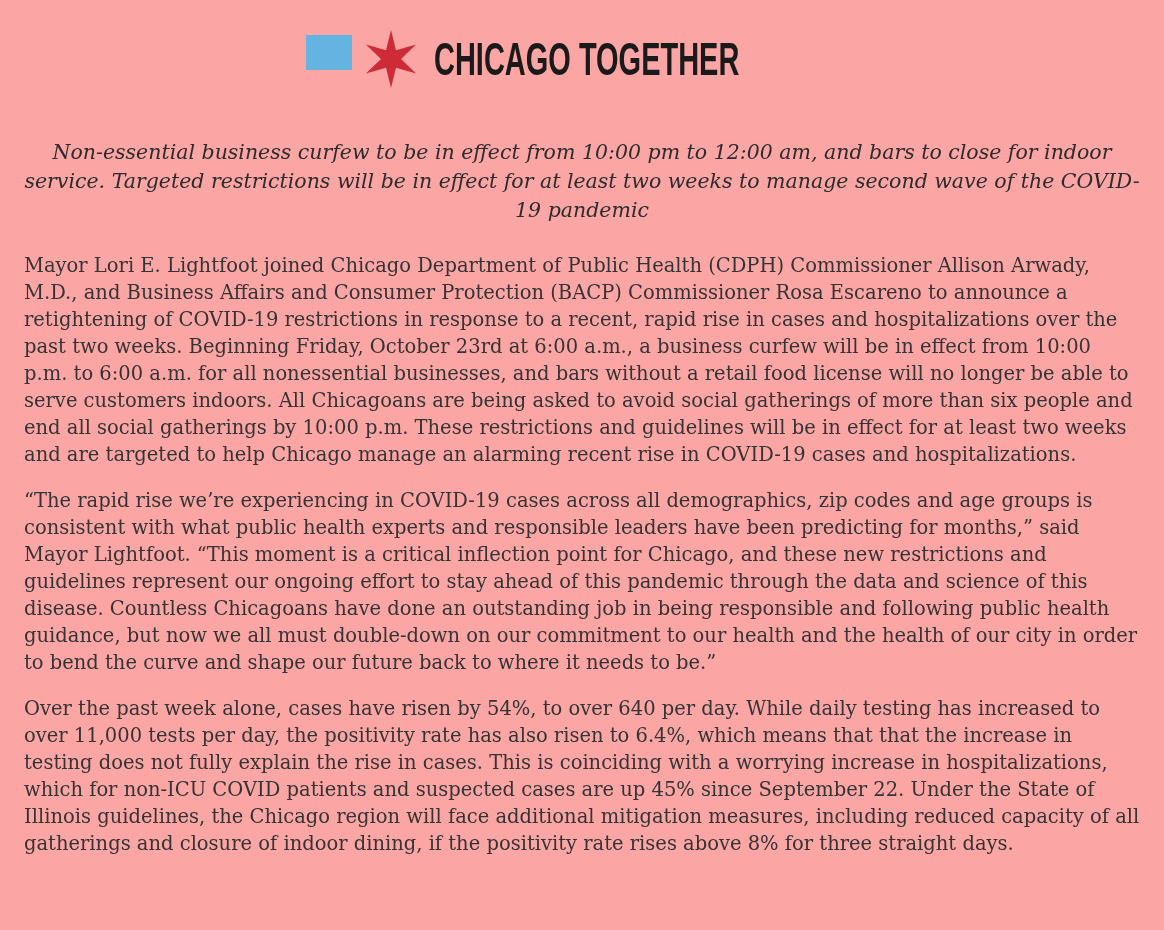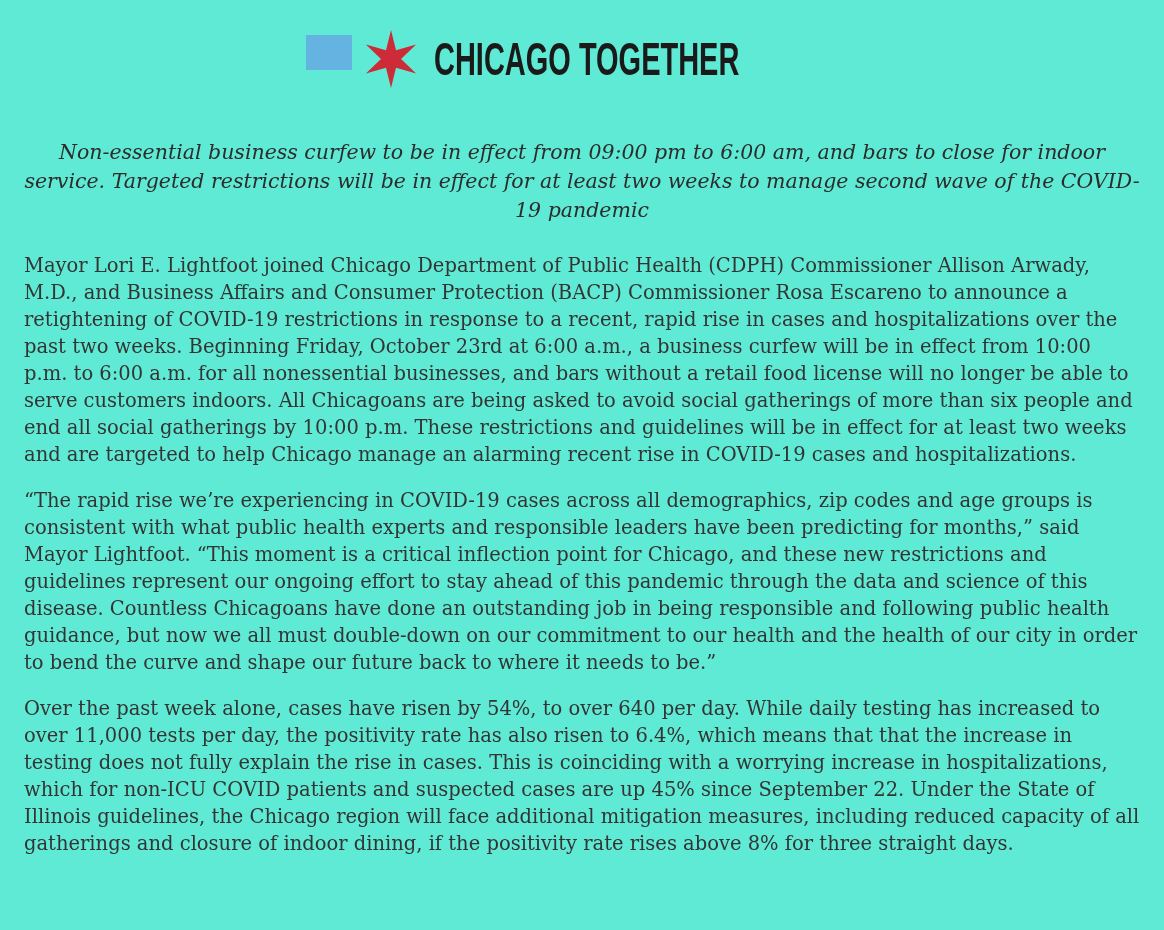--- a/index.html
+++ b/index.html
@@ -1,20 +1,20 @@
 <!DOCTYPE html>
 <html><head>
 <meta charset="utf-8">
 <style>
   html, body { margin: 0; padding: 0; background: #ffffff; }
   .page {
     position: relative;
     width: 1164px;
     height: 930px;
-    background: #5eead4;
+    background: #fca5a5;
     overflow: hidden;
     font-family: "DejaVu Serif", serif;
   }
   
   .logo {
     position: absolute;
     top: 28px;
     left: 306px;
     height: 62px;
     display: flex;
@@ -74,21 +74,21 @@
   <header class="logo">
     <svg class="flag-svg" viewBox="0 0 118 60" xmlns="http://www.w3.org/2000/svg">
       <rect x="0" y="6" width="46" height="35" fill="#64b3e0"></rect>
       <polygon points="85,1 90,21.34 110.11,15.5 95,30 110.11,44.5 90,38.66 85,59 80,38.66 59.89,44.5 75,30 59.89,15.5 80,21.34" fill="#cd2b37"></polygon>
     </svg>
     <div class="logo-text">CHICAGO TOGETHER</div>
   </header>
 
   <main class="content">
 
-    <p class="subtitle">Non-essential business curfew to be in effect from 09:00 pm to 6:00 am, and bars to close for indoor service. Targeted restrictions will be in effect for at least two weeks to manage second wave of the COVID-19 pandemic</p>
+    <p class="subtitle">Non-essential business curfew to be in effect from 10:00 pm to 12:00 am, and bars to close for indoor service. Targeted restrictions will be in effect for at least two weeks to manage second wave of the COVID-19 pandemic</p>
 
     <p class="para">Mayor Lori E. Lightfoot joined Chicago Department of Public Health (CDPH) Commissioner Allison Arwady, M.D., and Business Affairs and Consumer Protection (BACP) Commissioner Rosa Escareno to announce a retightening of COVID-19 restrictions in response to a recent, rapid rise in cases and hospitalizations over the past two weeks. Beginning Friday, October 23rd at 6:00 a.m., a business curfew will be in effect from 10:00 p.m. to 6:00 a.m. for all nonessential businesses, and bars without a retail food license will no longer be able to serve customers indoors. All Chicagoans are being asked to avoid social gatherings of more than six people and end all social gatherings by 10:00 p.m. These restrictions and guidelines will be in effect for at least two weeks and are targeted to help Chicago manage an alarming recent rise in COVID-19 cases and hospitalizations.</p>
 
     <p class="para">“The rapid rise we’re experiencing in COVID-19 cases across all demographics, zip codes and age groups is consistent with what public health experts and responsible leaders have been predicting for months,” said Mayor Lightfoot. “This moment is a critical inflection point for Chicago, and these new restrictions and guidelines represent our ongoing effort to stay ahead of this pandemic through the data and science of this disease. Countless Chicagoans have done an outstanding job in being responsible and following public health guidance, but now we all must double-down on our commitment to our health and the health of our city in order to bend the curve and shape our future back to where it needs to be.”</p>
 
     <p class="para">Over the past week alone, cases have risen by 54%, to over 640 per day. While daily testing has increased to over 11,000 tests per day, the positivity rate has also risen to 6.4%, which means that that the increase in testing does not fully explain the rise in cases. This is coinciding with a worrying increase in hospitalizations, which for non-ICU COVID patients and suspected cases are up 45% since September 22. Under the State of Illinois guidelines, the Chicago region will face additional mitigation measures, including reduced capacity of all gatherings and closure of indoor dining, if the positivity rate rises above 8% for three straight days.</p>
   </main>
 
 </div>
 

